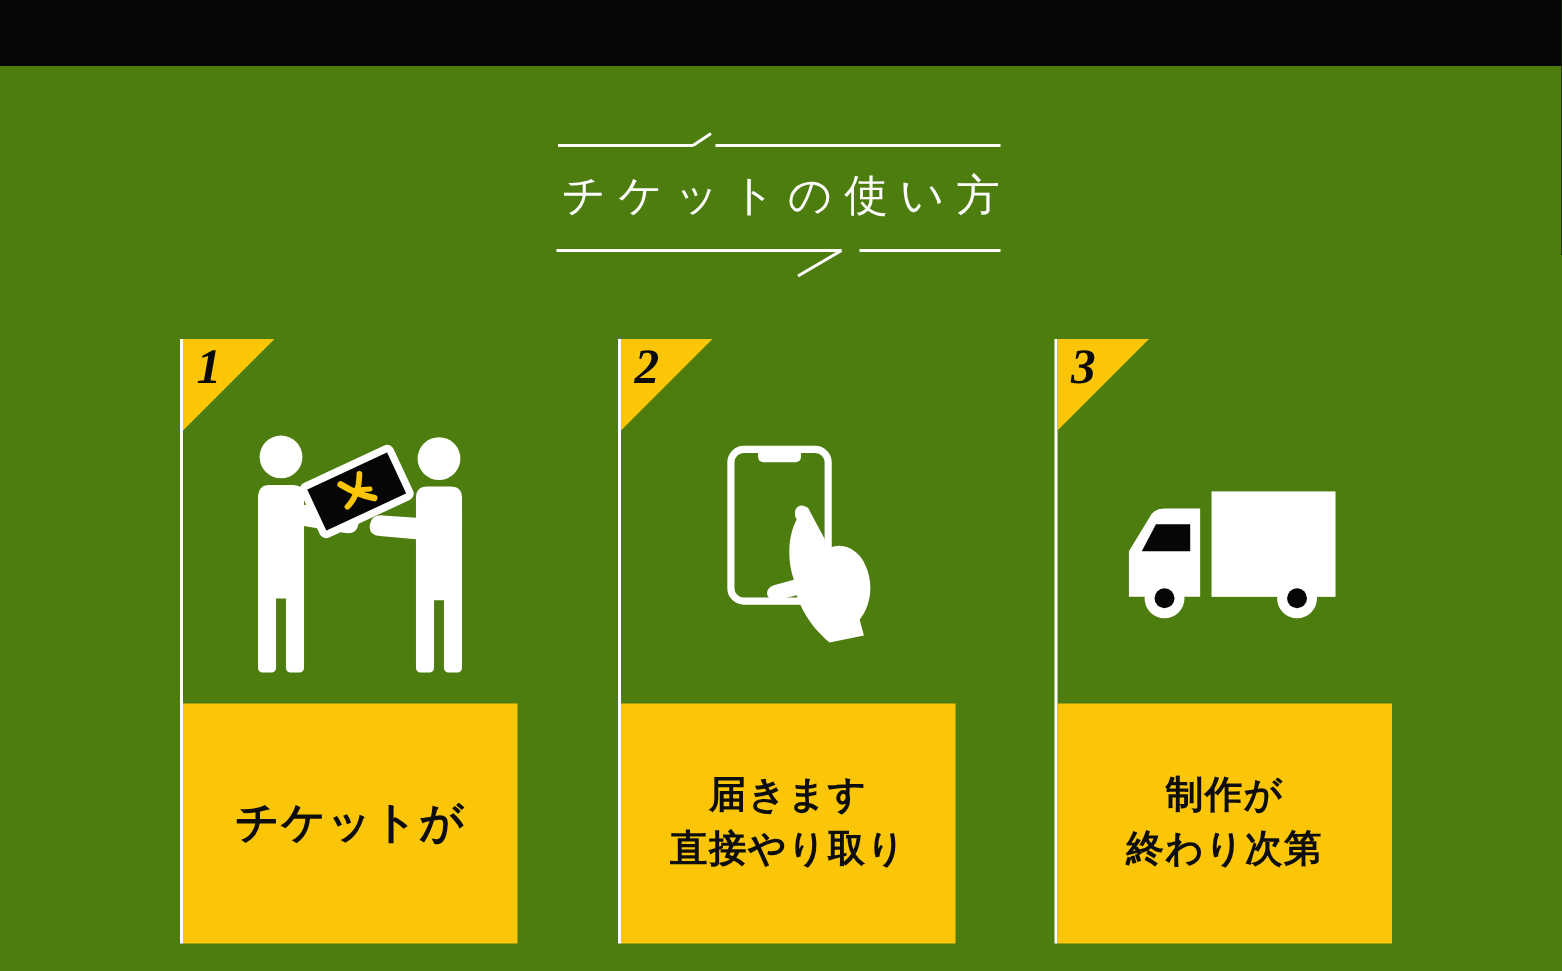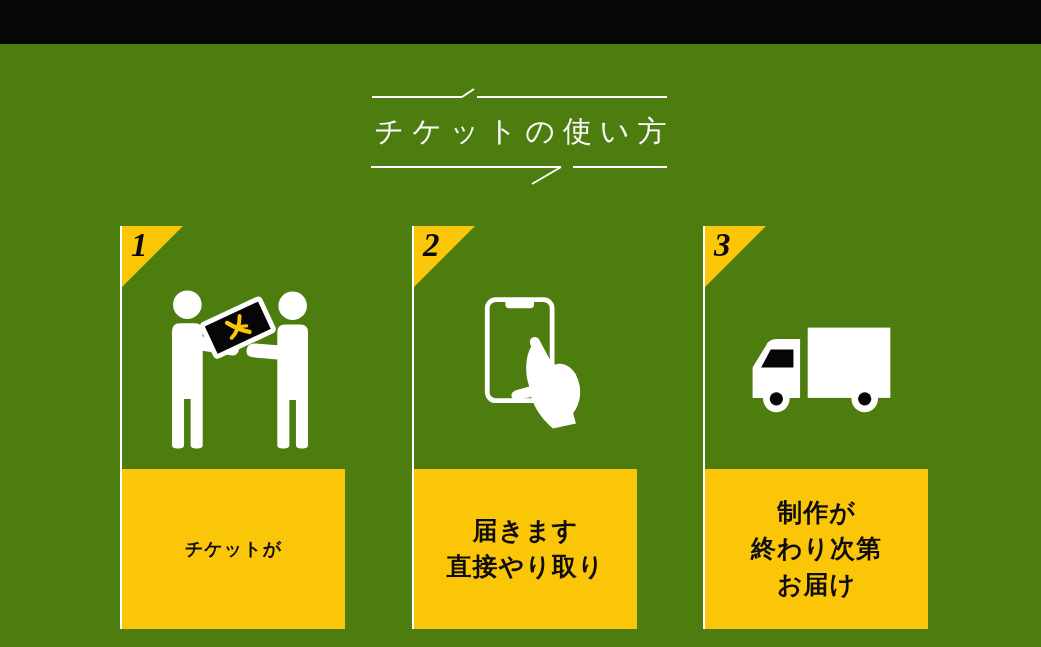--- a/index.html
+++ b/index.html
@@ -45,21 +45,21 @@
   .card-1 .icon-area svg { margin:0 0 18px 13px; }
   .card-2 .icon-area svg { margin:0 0 28px 16px; }
   .card-3 .icon-area svg { margin:0 0 22px 8px; }
 
   .label-box {
     position:absolute; left:2px; top:243px; width:223px; height:160px;
     background:#FCC608;
     display:flex; flex-direction:column; align-items:center; justify-content:center;
     color:#0d0d0d; font-weight:700;
   }
-  .card-1 .label-box { font-size:18px; line-height:36px; }
+  .card-1 .label-box { font-size:29px; line-height:36px; }
   .card-2 .label-box, .card-3 .label-box { font-size:25px; line-height:36px; }
   .label-line { letter-spacing:1px; white-space:nowrap; }
 </style>
 </head>
 <body>
 
 <div class="canvas">
 
   <svg class="title-lines" width="300" height="100" viewBox="0 0 300 100">
     <g stroke="#ffffff" stroke-width="2" fill="none">
@@ -142,17 +142,16 @@
         <path d="M17,50 L27,31 L51,31 L51,50 Z" fill="#060606"></path>
         <circle cx="33" cy="83" r="14" fill="#ffffff"></circle>
         <circle cx="33" cy="83" r="7" fill="#060606"></circle>
         <circle cx="126" cy="83" r="14" fill="#ffffff"></circle>
         <circle cx="126" cy="83" r="7" fill="#060606"></circle>
       </svg>
     </div>
     <div class="label-box">
       <div class="label-line">制作が</div>
       <div class="label-line">終わり次第</div>
-      <div class="label-line">お届け</div>
     </div>
   </section>
 
 </div>
 
 </body></html>

